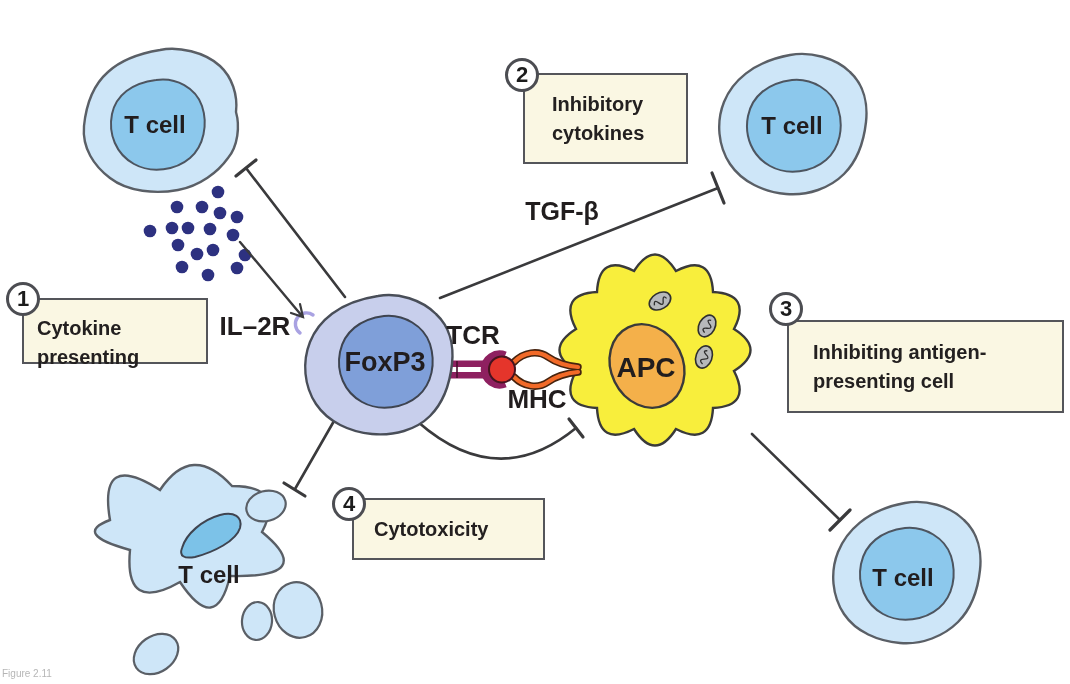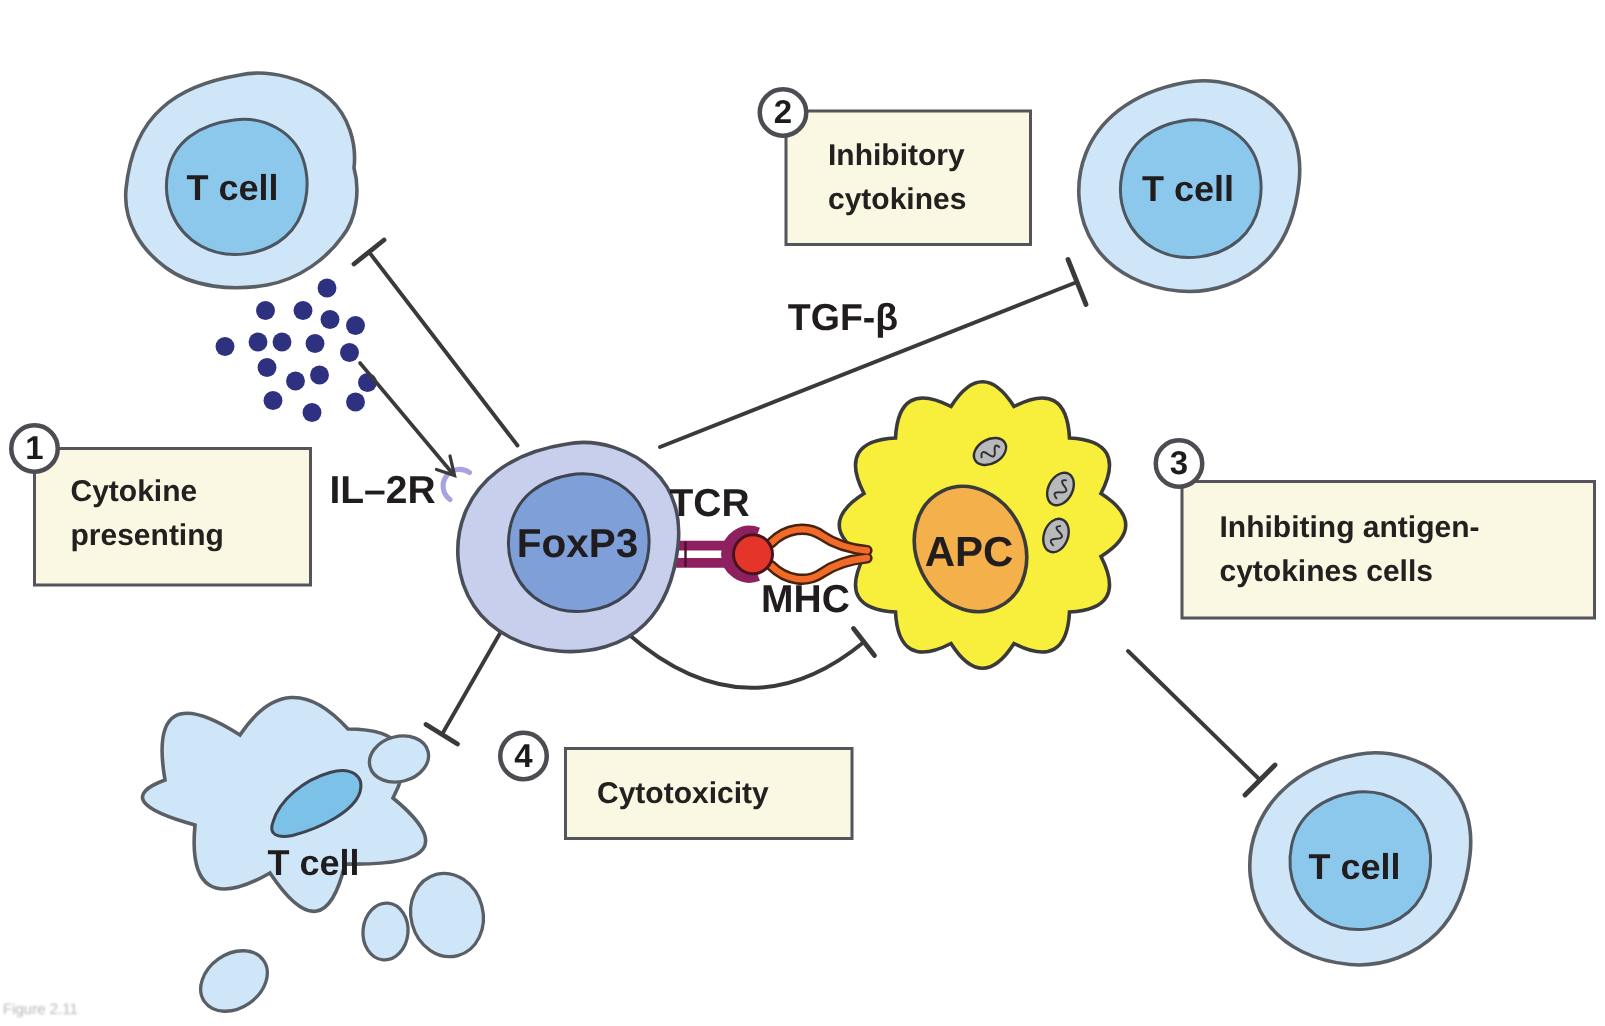--- a/index.html
+++ b/index.html
@@ -174,38 +174,38 @@
     <text x="903" y="586" font-size="24" text-anchor="middle">T cell</text>
     <text x="209" y="583" font-size="24" text-anchor="middle">T cell</text>
     <text x="385" y="371" font-size="27" text-anchor="middle">FoxP3</text>
     <text x="646" y="377" font-size="28" text-anchor="middle">APC</text>
     <text x="473" y="344" font-size="26" text-anchor="middle">TCR</text>
     <text x="537" y="408" font-size="26" text-anchor="middle">MHC</text>
     <text x="562" y="220" font-size="25" text-anchor="middle">TGF-β</text>
     <text x="255" y="335" font-size="26" text-anchor="middle">IL–2R</text>
   </svg>
 
-  <div class="mech-box" style="left:22px; top:298px; width:186px; height:93px; padding:14px 0 0 23px;">
+  <div class="mech-box" style="left:22px; top:298px; width:186px; height:66px; padding:14px 0 0 13px;">
     <div class="bline">Cytokine</div>
     <div class="bline">presenting</div>
   </div>
   <div class="badge" style="left:6px; top:282px;">1</div>
 
   <div class="mech-box" style="left:523px; top:73px; width:165px; height:91px; padding:15px 0 0 27px;">
     <div class="bline">Inhibitory</div>
     <div class="bline">cytokines</div>
   </div>
   <div class="badge" style="left:505px; top:58px;">2</div>
 
   <div class="mech-box" style="left:787px; top:308px; width:277px; height:93px; padding:16px 0 0 24px;margin-top:12px;">
     <div class="bline">Inhibiting antigen-</div>
-    <div class="bline">cytokines cells</div>
+    <div class="bline">presenting cell</div>
   </div>
   <div class="badge" style="left:769px; top:292px;">3</div>
 
-  <div class="mech-box" style="left:352px; top:498px; width:193px; height:62px; padding:15px 0 0 20px;margin-left:24px;">
+  <div class="mech-box" style="left:352px; top:498px; width:193px; height:62px; padding:15px 0 0 20px;">
     <div class="bline">Cytotoxicity</div>
   </div>
   <div class="badge" style="left:332px; top:487px;">4</div>
 
   <div class="caption">Figure 2.11</div>
 
 </div>
 
 </body></html>

